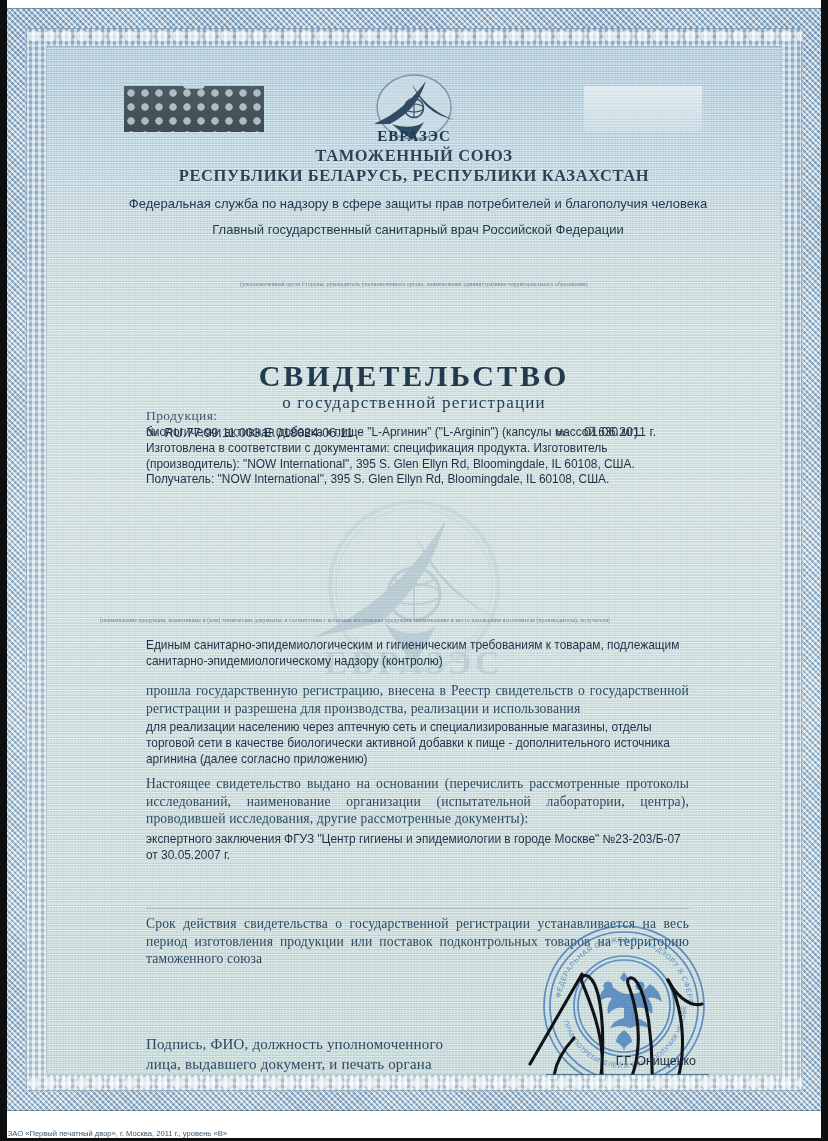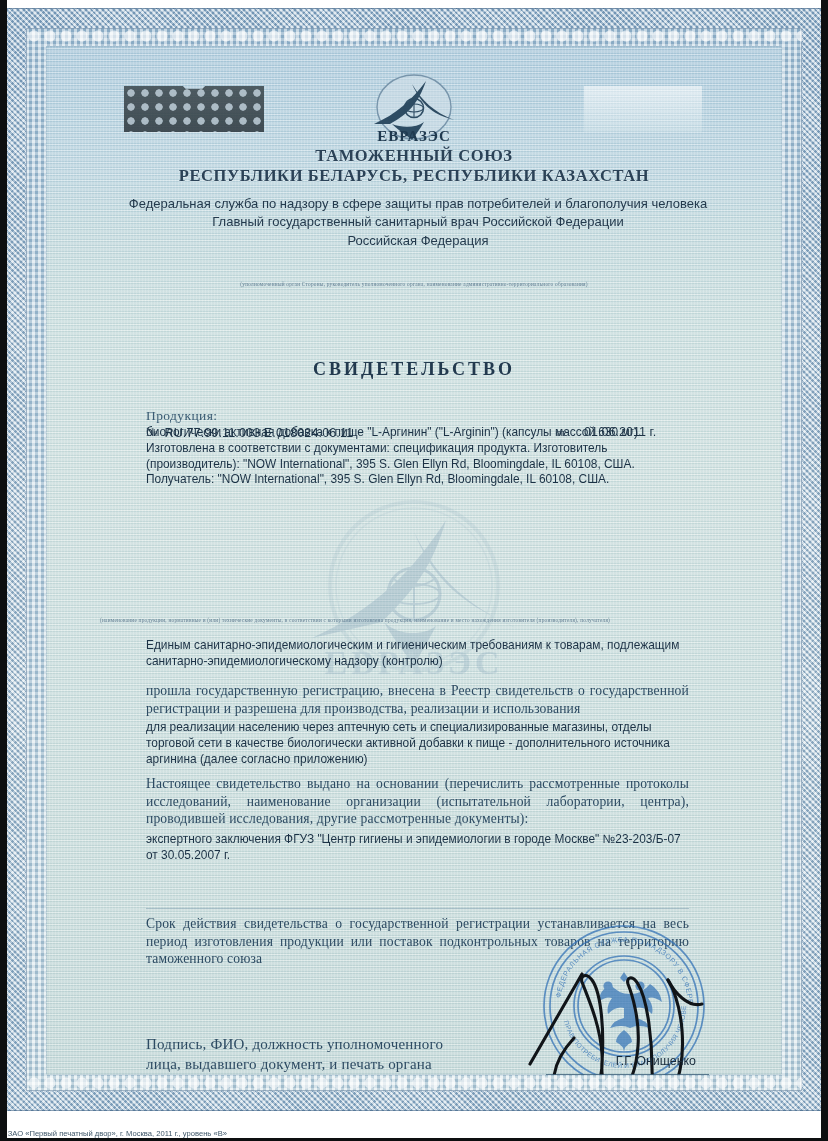--- a/index.html
+++ b/index.html
@@ -98,21 +98,21 @@
   .tiny-note{
     position:absolute;left:0;right:0;
     font-family:"Liberation Serif",serif;
     font-size:5.3px;color:#4e6c84;text-align:center;
     letter-spacing:.25px;opacity:.85;
   }
 
   .svid{
     position:absolute;left:0;right:0;top:313px;
     font-family:"Liberation Serif",serif;font-weight:bold;
-    font-size:18px;letter-spacing:3px;color:#22394e;
+    font-size:30px;letter-spacing:3px;color:#22394e;
   }
   .svid-sub{
     position:absolute;left:0;right:0;top:347px;
     font-family:"Liberation Serif",serif;
     font-size:17px;letter-spacing:1.2px;color:#26405a;
   }
 
   .numrow{position:absolute;left:100px;right:88px;top:379px;font-size:12.6px;color:#1d3346;}
   .numrow .nsym{font-family:"Liberation Serif",serif;font-size:12px;vertical-align:1px;}
   .numrow .num{margin-left:7px;letter-spacing:.1px;}
@@ -206,27 +206,27 @@
       <circle cx="58" cy="34" r="9.5" fill="none" stroke="#2e4c63" stroke-width="1.6"></circle>
       <ellipse cx="58" cy="34" rx="9.5" ry="4" fill="none" stroke="#2e4c63" stroke-width="1.1"></ellipse>
       <path d="M58 24.5 L58 43.5" stroke="#2e4c63" stroke-width="1.1" fill="none"></path>
       <text x="58" y="67" text-anchor="middle" font-family="Liberation Serif, serif" font-size="15" font-weight="bold" letter-spacing="1" fill="#203a50">ЕВРАЗЭС</text>
     </svg>
 
     <div class="ttl-block">
       <div class="ttl c">ТАМОЖЕННЫЙ СОЮЗ</div>
       <div class="ttl c">РЕСПУБЛИКИ БЕЛАРУСЬ, РЕСПУБЛИКИ КАЗАХСТАН</div>
       <div class="subttl c">Федеральная служба по надзору в сфере защиты прав потребителей и благополучия человека</div>
-      <div class="subttl c" style="margin-top:0">Главный государственный санитарный врач Российской Федерации</div>
-      <div class="subttl c" style="margin-top:0">Российская Федерация</div>
+      <div class="subttl c" style="margin-top:8px">Главный государственный санитарный врач Российской Федерации</div>
     </div>
 
     <div class="tiny-note" style="top:235px;">(уполномоченный орган Стороны, руководитель уполномоченного органа, наименование административно-территориального образования)</div>
 
     <div class="svid c">СВИДЕТЕЛЬСТВО</div>
+    <div class="svid-sub c">о государственной регистрации</div>
 
     <div class="numrow">
       <span class="nsym">№</span><span class="num">RU.77.99.11.003.Е.018024.06.11</span>
       <span class="otw">от</span>
       <span class="dt">01.06.2011 г.</span>
     </div>
 
     <div class="blk" style="top:362px;">
       <div class="lbl-script">Продукция:</div>
       <div class="body-sans" style="margin-top:1px;">биологически активная добавка к пище "L-Аргинин" ("L-Arginin") (капсулы массой 630 мг). Изготовлена в соответствии с документами: спецификация продукта. Изготовитель (производитель): "NOW International", 395 S. Glen Ellyn Rd, Bloomingdale, IL 60108, США.  Получатель: "NOW International", 395 S. Glen Ellyn Rd, Bloomingdale, IL 60108, США.</div>

